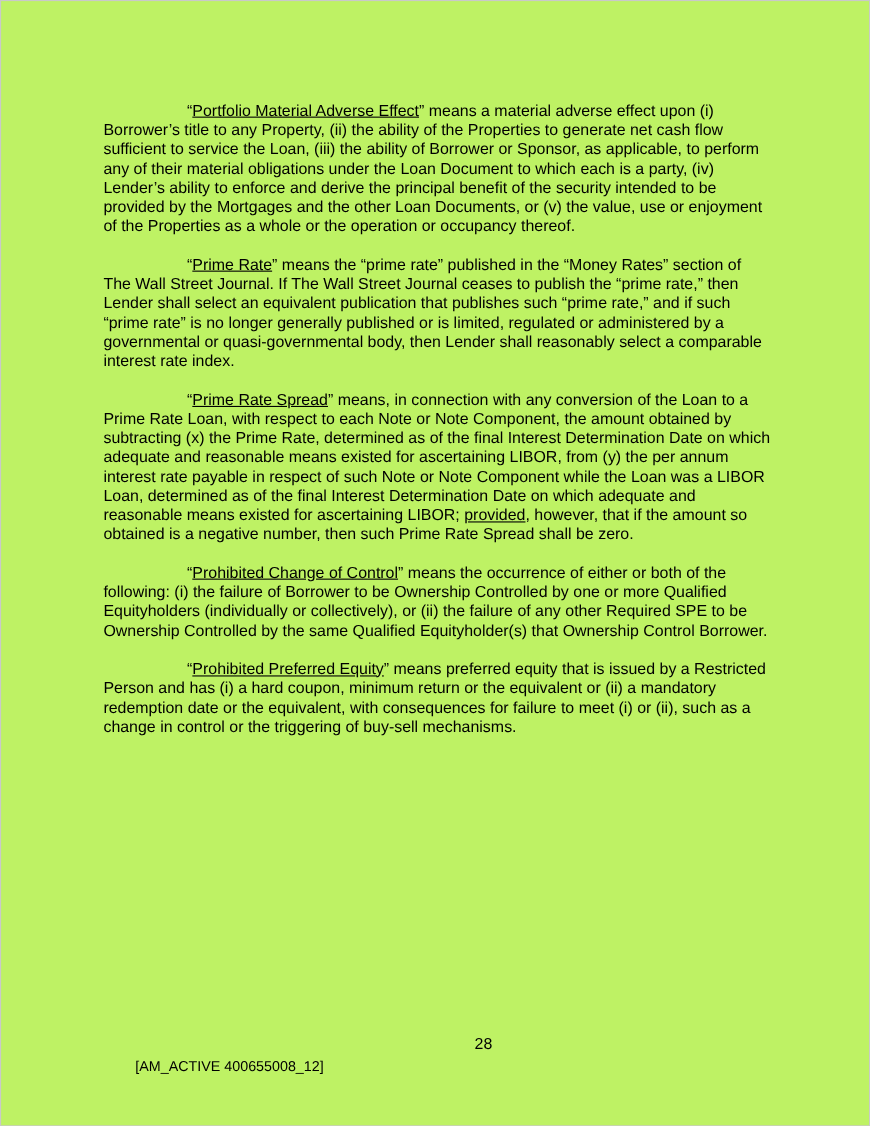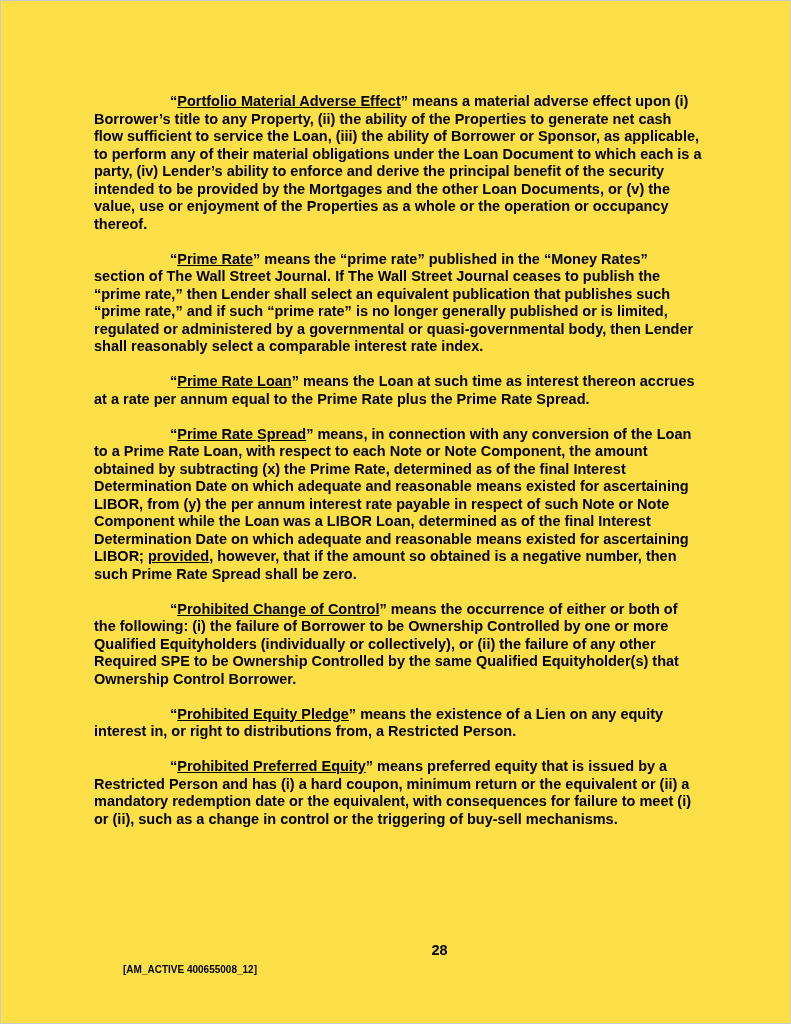--- a/index.html
+++ b/index.html
@@ -4,27 +4,26 @@
 <style>
   html, body {
     margin: 0;
     padding: 0;
     background: #ffffff;
   }
   .page {
     position: relative;
     width: 791px;
     height: 1024px;
-    background: #fde047;
+    background: #bef264;
     box-sizing: border-box;
     border: 1px solid #c9c9c9;
     font-family: "Liberation Sans", sans-serif;
     color: #000000;
     overflow: hidden;
-    font-weight: bold;
   }
   .content {
     position: absolute;
     top: 92px;
     left: 93px;
     width: 608px;
     font-size: 14.5px;
     line-height: 17.5px;
     text-align: left;
   }
@@ -41,33 +40,31 @@
     width: 100%;
     text-align: center;
     font-size: 14.5px;
     line-height: 17px;
     padding-left: 44px;
   }
   .footer-left {
     position: absolute;
     top: 962px;
     left: 88px;
-    font-size: 10px;
+    font-size: 13px;
     line-height: 14px;
     padding-left: 34px;
   }
 </style>
 </head>
 <body>
 
 <div class="page">
   <main class="content">
       <p class="para"><span>“</span><span class="u">Portfolio Material Adverse Effect</span><span>” means a material adverse effect upon (i) Borrower’s title to any Property, (ii) the ability of the Properties to generate net cash flow sufficient to service the Loan, (iii) the ability of Borrower or Sponsor, as applicable, to perform any of their material obligations under the Loan Document to which each is a party, (iv) Lender’s ability to enforce and derive the principal benefit of the security intended to be provided by the Mortgages and the other Loan Documents, or (v) the value, use or enjoyment of the Properties as a whole or the operation or occupancy thereof.</span></p>
       <p class="para"><span>“</span><span class="u">Prime Rate</span><span>” means the “prime rate” published in the “Money Rates” section of The Wall Street Journal.  If The Wall Street Journal ceases to publish the “prime rate,” then Lender shall select an equivalent publication that publishes such “prime rate,” and if such “prime rate” is no longer generally published or is limited, regulated or administered by a governmental or quasi-governmental body, then Lender shall reasonably select a comparable interest rate index.</span></p>
-      <p class="para"><span>“</span><span class="u">Prime Rate Loan</span><span>” means the Loan at such time as interest thereon accrues at a rate per annum equal to the Prime Rate plus the Prime Rate Spread.</span></p>
       <p class="para"><span>“</span><span class="u">Prime Rate Spread</span><span>” means, in connection with any conversion of the Loan to a Prime Rate Loan, with respect to each Note or Note Component, the amount obtained by subtracting (x) the Prime Rate, determined as of the final Interest Determination Date on which adequate and reasonable means existed for ascertaining LIBOR, from (y) the per annum interest rate payable in respect of such Note or Note Component while the Loan was a LIBOR Loan, determined as of the final Interest Determination Date on which adequate and reasonable means existed for ascertaining LIBOR; </span><span class="u">provided</span><span>, however, that if the amount so obtained is a negative number, then such Prime Rate Spread shall be zero.</span></p>
       <p class="para"><span>“</span><span class="u">Prohibited Change of Control</span><span>” means the occurrence of either or both of the following:  (i) the failure of Borrower to be Ownership Controlled by one or more Qualified Equityholders (individually or collectively), or (ii) the failure of any other Required SPE to be Ownership Controlled by the same Qualified Equityholder(s) that Ownership Control Borrower.</span></p>
-      <p class="para"><span>“</span><span class="u">Prohibited Equity Pledge</span><span>” means the existence of a Lien on any equity interest in, or right to distributions from, a Restricted Person.</span></p>
       <p class="para"><span>“</span><span class="u">Prohibited Preferred Equity</span><span>” means preferred equity that is issued by a Restricted Person and has (i) a hard coupon, minimum return or the equivalent or (ii) a mandatory redemption date or the equivalent, with consequences for failure to meet (i) or (ii), such as a change in control or the triggering of buy-sell mechanisms.</span></p>
     </main>
   <div class="page-number">28</div>
   <div class="footer-left">[AM_ACTIVE 400655008_12]</div>
 </div>
 
 </body></html>

